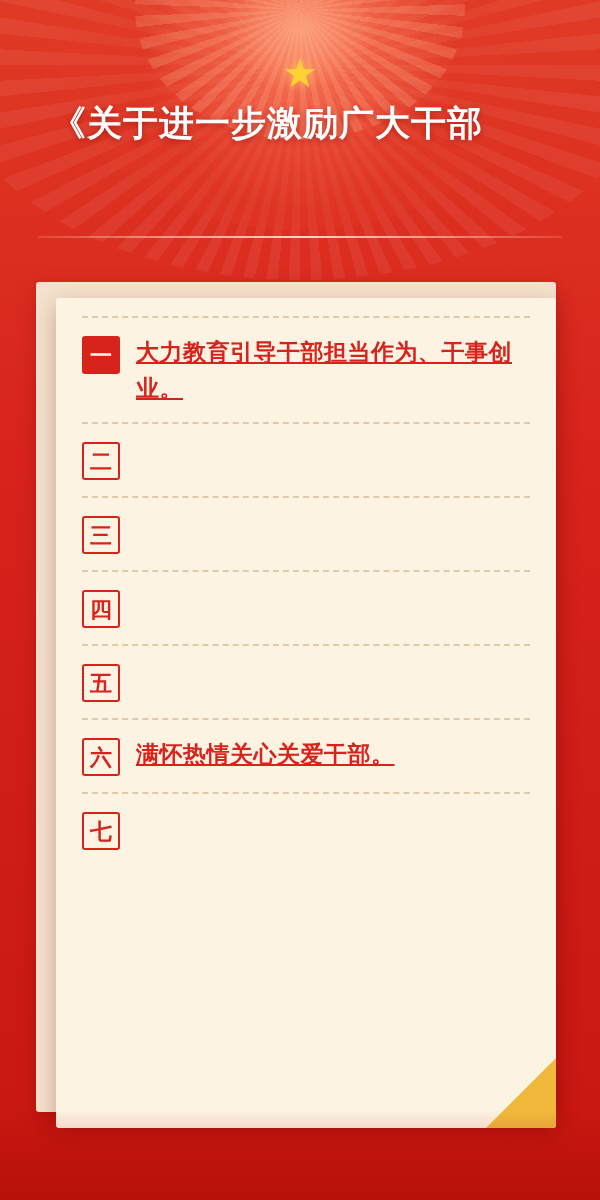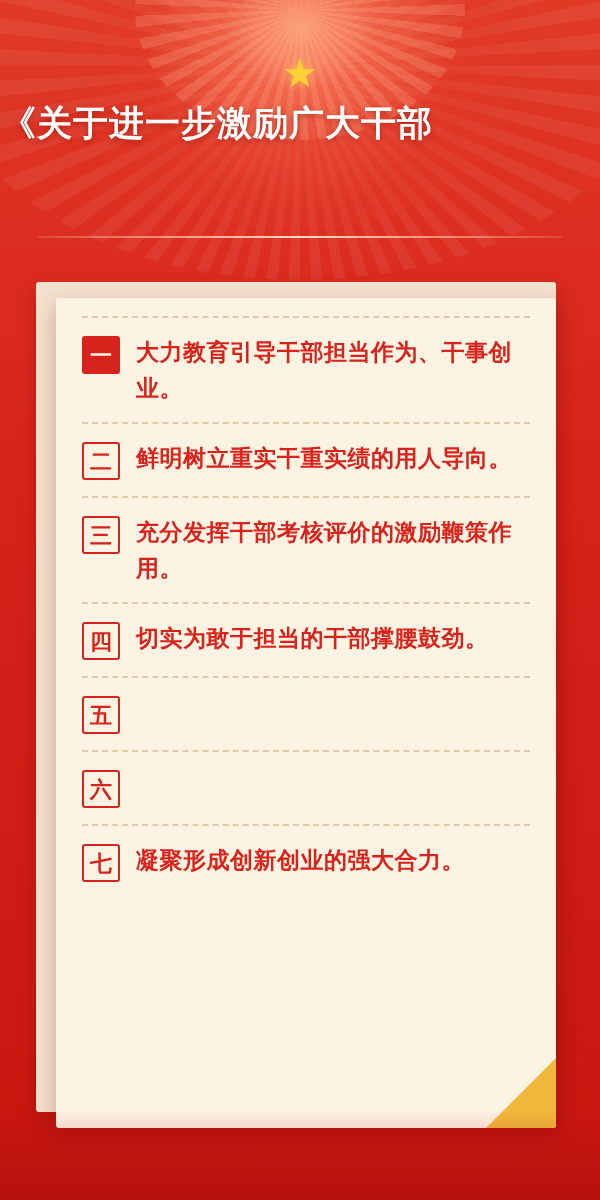--- a/index.html
+++ b/index.html
@@ -85,23 +85,23 @@
     font-size: 40px;
     line-height: 42px;
     text-align: center;
     text-shadow: 0 0 12px rgba(255,200,80,0.8);
   }
 
   
   .title-wrap {
     position: absolute;
     top: 96px;
-    left: 1px;
+    left: 16px;
     width: 502px;
-    text-align: left;
+    text-align: center;
   }
   .title-line {
     font-family: "DejaVu Sans", "Liberation Sans", sans-serif;
     font-weight: bold;
     font-size: 35px;
     line-height: 54px;
     letter-spacing: 1px;
     color: #ffffff;
     text-shadow: 0 2px 6px rgba(120,0,0,0.45);
     white-space: nowrap;
@@ -186,20 +186,21 @@
     color: #fdf3e3;
   }
   .txt {
     flex: 1 1 auto;
     color: #d8231c;
     font-family: "DejaVu Sans", "Liberation Sans", sans-serif;
     font-weight: bold;
     font-size: 23px;
     line-height: 36px;
     letter-spacing: 0.5px;
+    text-decoration: underline;
   }
   .bottom-glow {
     position: absolute;
     left: 0;
     bottom: 0;
     width: 600px;
     height: 90px;
     background: linear-gradient(180deg, rgba(200,22,15,0) 0%, rgba(168,12,8,0.55) 100%);
   }
 </style>
@@ -224,44 +225,41 @@
   <div class="card-front">
     <div class="list">
 
       <div class="row first">
         <div class="num filled">一</div>
         <div class="txt">大力教育引导干部担当作为、干事创业。</div>
       </div>
 
       <div class="row">
         <div class="num">二</div>
-        <div class="txt">鲜明树立重实干重实绩的用人导向。</div>
       </div>
 
       <div class="row">
         <div class="num">三</div>
-        <div class="txt">充分发挥干部考核评价的激励鞭策作用。</div>
       </div>
 
       <div class="row">
         <div class="num">四</div>
-        <div class="txt">切实为敢于担当的干部撑腰鼓劲。</div>
       </div>
 
       <div class="row">
         <div class="num">五</div>
       </div>
 
       <div class="row">
         <div class="num">六</div>
+        <div class="txt">满怀热情关心关爱干部。</div>
       </div>
 
       <div class="row last">
         <div class="num">七</div>
-        <div class="txt">凝聚形成创新创业的强大合力。</div>
       </div>
 
     </div>
     <div class="fold"></div>
   </div>
 
   <div class="bottom-glow"></div>
 </div>
 
 </body></html>

